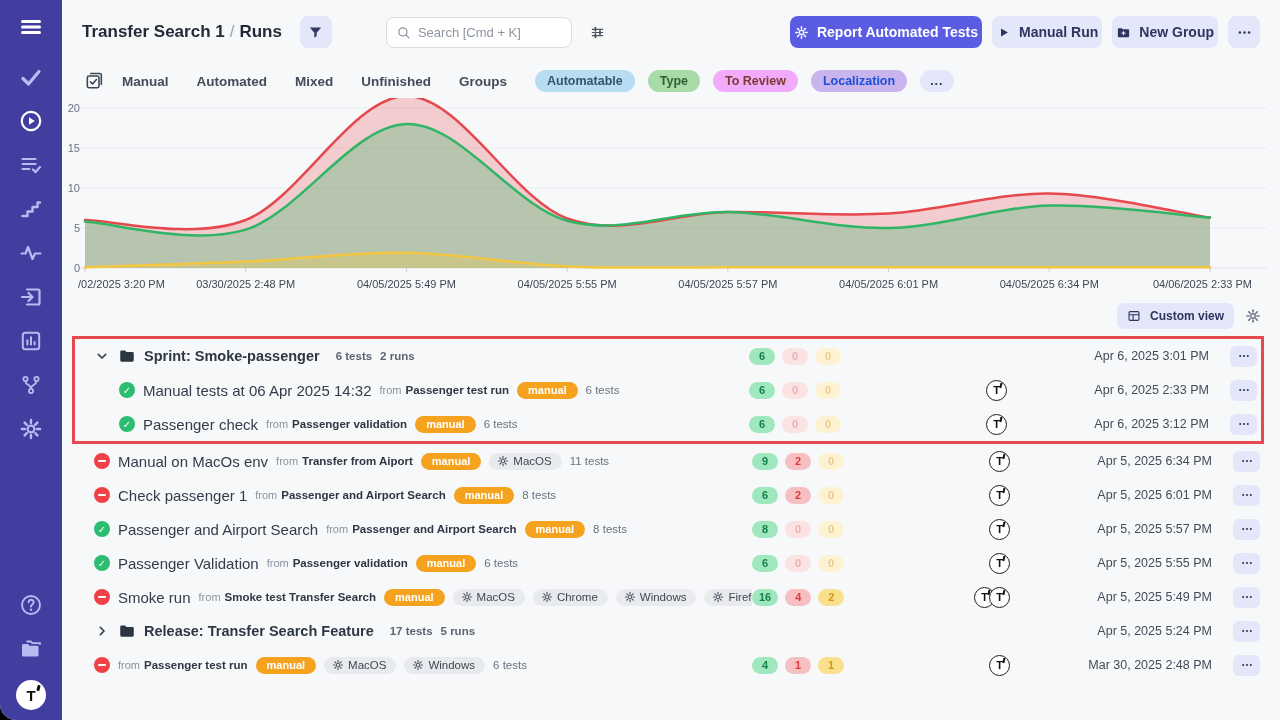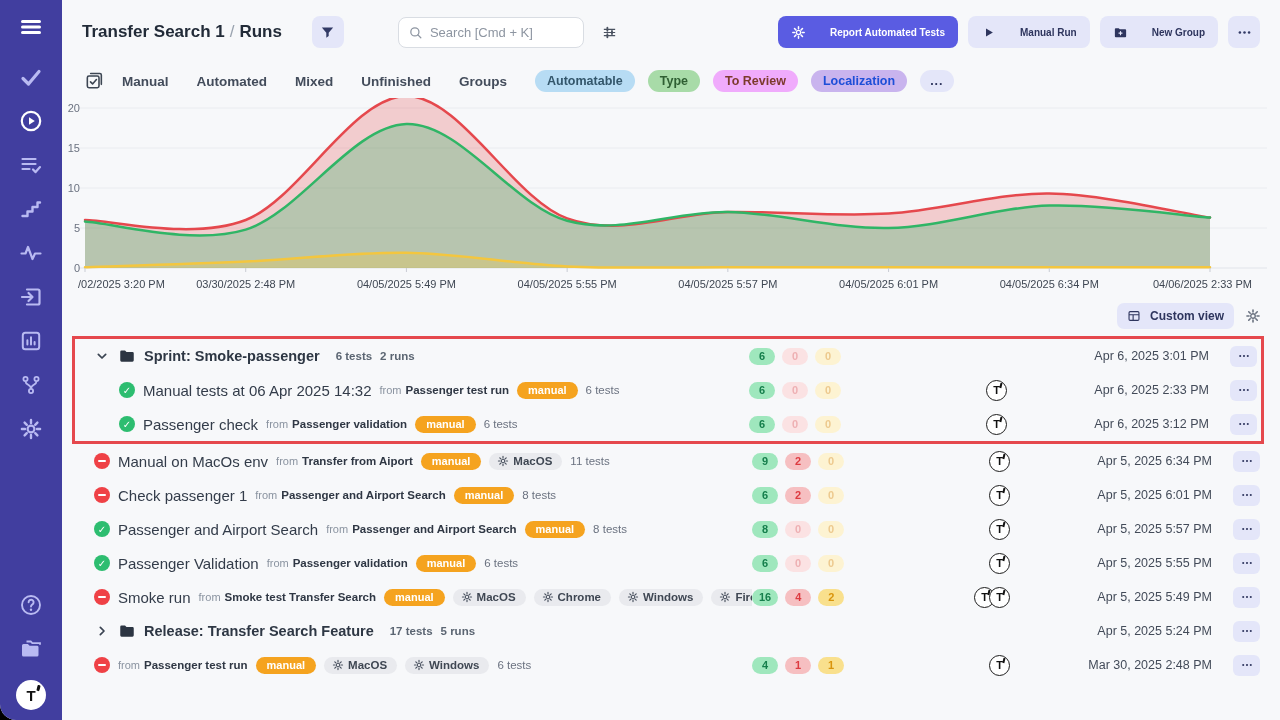--- a/index.html
+++ b/index.html
@@ -15,31 +15,31 @@
   .sb-icon.active { color:#ffffff; }
   .sb-spacer { flex:1; }
   .sb-logo { width:30px; height:30px; background:#fff; border-radius:50%; display:flex; align-items:center; justify-content:center; font-weight:800; font-size:15px; color:#111; position:relative; cursor:pointer; }
   .sb-logo i { position:absolute; top:5px; right:7px; width:2.5px; height:6px; background:#111; transform:rotate(14deg); border-radius:1px; }
 
   
   .main { flex:1; display:flex; flex-direction:column; min-width:0; position:relative; }
 
   
   .hdr { height:64px; display:flex; align-items:center; padding:0 20px; gap:10px; }
-  .hdr-title { font-size:17px; font-weight:700; color:#222b38; white-space:nowrap; margin-right:20px; }
+  .hdr-title { font-size:17px; font-weight:700; color:#222b38; white-space:nowrap; margin-right:8px; }
   .hdr-title .sep { color:#9aa3af; font-weight:500; padding:0 5px; }
   .icon-btn { width:32px; height:32px; border:none; border-radius:8px; background:#e4e6f9; color:#323a66; display:flex; align-items:center; justify-content:center; cursor:pointer; }
   .icon-btn svg { width:17px; height:17px; }
   .icon-btn.ghost { background:transparent; color:#4a5260; }
   .search-box { width:186px; height:31px; background:#fff; border:1px solid #d9dde3; border-radius:8px; display:flex; align-items:center; padding:0 9px; gap:7px; color:#8d95a1;margin-left:44px; }
   .search-box svg { width:15px; height:15px; flex-shrink:0; }
   .search-box input { border:none; outline:none; background:transparent; font-size:13px; color:#333; width:100%; font-family:inherit; }
   .search-box input::placeholder { color:#8d95a1; }
   .hdr-right { margin-left:auto; display:flex; align-items:center; gap:10px; }
-  .btn { height:32px; border:none; border-radius:8px; padding:0 13px; display:flex; align-items:center; gap:24px; font-size:10px; font-weight:600; cursor:pointer; font-family:inherit; white-space:nowrap; }
+  .btn { height:32px; border:none; border-radius:8px; padding:0 4px; display:flex; align-items:center; gap:8px; font-size:14px; font-weight:600; cursor:pointer; font-family:inherit; white-space:nowrap; }
   .btn svg { width:15px; height:15px; }
   .btn.primary { background:#5a5ce2; color:#fff; }
   .btn.soft { background:#e4e6f9; color:#2e355e; }
 
   
   .tabsrow { height:34px; display:flex; align-items:center; padding:0 20px 0 22px; gap:0; }
   .tabsrow .sel-icon { width:20px; height:20px; color:#3d4653; margin-right:18px; cursor:pointer; }
   .tabsrow .sel-icon svg { width:20px; height:20px; }
   .tab { font-size:13.5px; font-weight:600; color:#434c5b; margin-right:28px; cursor:pointer; background:none; border:none; font-family:inherit; }
   .tagpill { font-size:12.5px; font-weight:600; padding:4px 12px; border-radius:13px; margin-right:13px; cursor:pointer; border:none; font-family:inherit; }
@@ -70,21 +70,21 @@
   .status { width:16px; height:16px; border-radius:50%; flex-shrink:0; display:flex; align-items:center; justify-content:center; color:#fff; }
   .status.passed { background:#2dbd70; font-size:10px; font-weight:700; }
   .status.failed { background:#ef4146; }
   .status.failed i { width:8px; height:2.2px; background:#fff; border-radius:1px; }
   .row-title { font-size:15px; font-weight:500; color:#333c4a; white-space:nowrap; }
   .row-title.grp { font-weight:600; font-size:14.5px; color:#2e3744; }
   .meta { font-size:11px; color:#8a93a0; white-space:nowrap; }
   .meta b { color:#2f3744; font-size:11.5px; margin-left:4px; }
   .cnt { font-size:11.5px; font-weight:600; color:#5b6572; white-space:nowrap; }
   .pill-manual { background:#f5a31f; color:#fff; font-size:11px; font-weight:600; padding:2.5px 11px; border-radius:11px; white-space:nowrap; }
-  .pill-env { background:#e9eaee; color:#3f4753; font-size:11.5px; font-weight:700; padding:2.5px 10px 2.5px 8px; border-radius:11px; display:flex; align-items:center; gap:4px; white-space:nowrap; }
+  .pill-env { background:#e9eaee; color:#3f4753; font-size:11.5px; font-weight:400; padding:2.5px 10px 2.5px 8px; border-radius:11px; display:flex; align-items:center; gap:4px; white-space:nowrap; }
   .pill-env svg { width:12px; height:12px; color:#4a5260; }
   .badges { display:flex; gap:7px; }
   .badge { min-width:26px; height:17px; border-radius:9px; font-size:11px; font-weight:700; display:flex; align-items:center; justify-content:center; padding:0 7px; }
   .b-pass { background:#9fe7bd; color:#157f4c; }
   .b-fail { background:#f6bfc1; color:#dd3b41; }
   .b-skip { background:#f9e08d; color:#d9940c; }
   .b-fail.zero { background:#fbe2e3; color:#eeb0b3; }
   .b-skip.zero { background:#fdf3d2; color:#edc98e; }
   .avatars { display:flex; justify-content:flex-end; padding-right:52px; }
   .avatar { width:21px; height:21px; border-radius:50%; background:#fff; border:1.6px solid #1d1d1d; display:flex; align-items:center; justify-content:center; font-size:11px; font-weight:800; color:#111; position:relative; flex-shrink:0; }

